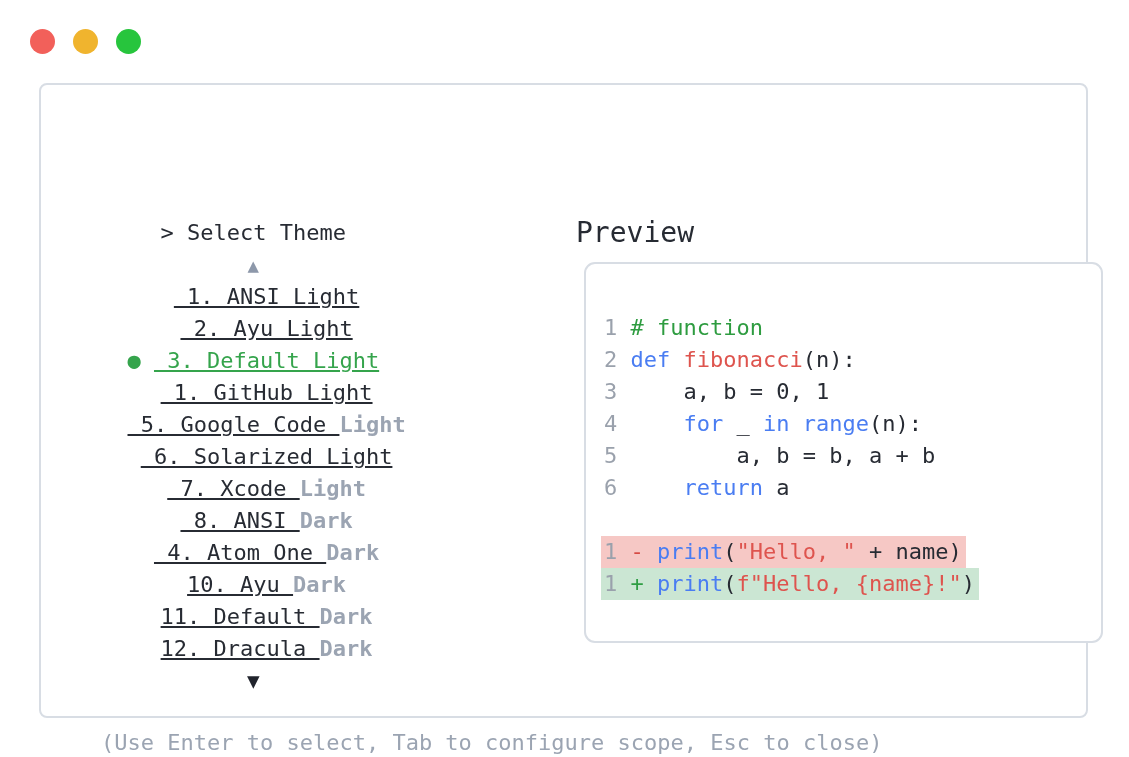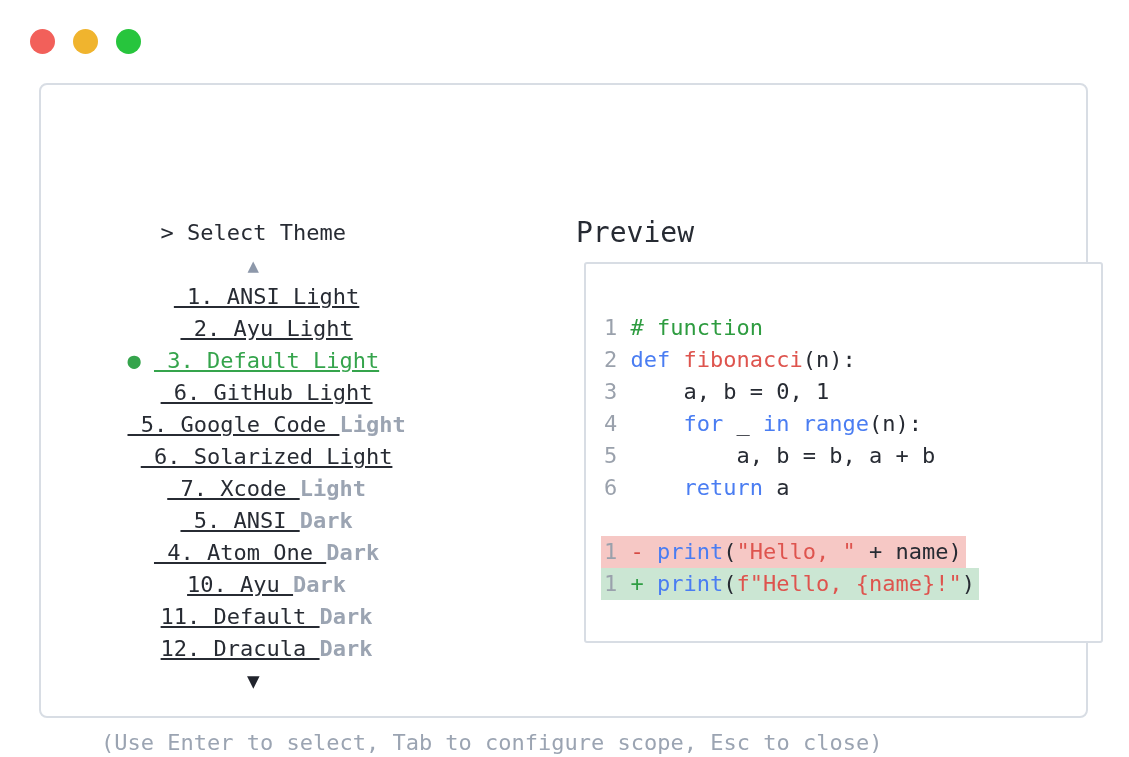--- a/index.html
+++ b/index.html
@@ -27,21 +27,21 @@
   .scroll-up{color:var(--arrow-up);font-size:19px;}
   .scroll-down{color:var(--arrow-down);font-size:21px;}
   .item .marker{color:var(--green-sel);}
   .item .main{color:var(--text-dark);text-decoration:underline;}
   .item.selected .main{color:var(--green-sel);}
   .item .suffix{color:var(--dim);font-weight:bold;}
 
   .preview-label{position:absolute;left:535px;top:132px;height:32px;line-height:32px;
                  font-size:28px;color:var(--text-dark);}
   .preview-box{position:absolute;left:543px;top:177px;width:519px;height:381px;
-               box-sizing:border-box;border:2px solid var(--border);border-radius:3px;background:#fff;}
+               box-sizing:border-box;border:2px solid var(--border);border-radius:11px;background:#fff;}
   .code{position:absolute;left:18px;top:48px;font-size:22px;white-space:pre;}
   .code .cl{height:32px;line-height:32px;}
   .tok-ln{color:var(--ln);}
   .tok-pl{color:var(--text-dark);}
   .tok-kw{color:var(--kw);}
   .tok-st,.tok-fn{color:var(--red);}
   .tok-cm{color:var(--cm);}
   .tok-dm{color:var(--dm);}
   .tok-dp{color:var(--dp);}
   .hl{display:inline-block;padding:0 4px 0 3px;margin-left:-3px;}
@@ -64,25 +64,25 @@
 
   <div class="panel">
 
     <div class="left-block">
       <div class="row prompt">&gt; Select Theme</div>
       <div class="row scroll-up">▲</div>
       <div id="theme-list">
           <div class="row item"><span class="marker">  </span><span class="main"> 1. ANSI Light</span></div>
           <div class="row item"><span class="marker">  </span><span class="main"> 2. Ayu Light</span></div>
           <div class="row item selected"><span class="marker">● </span><span class="main"> 3. Default Light</span></div>
-          <div class="row item"><span class="marker">  </span><span class="main"> 6. GitHub Light</span></div>
+          <div class="row item"><span class="marker">  </span><span class="main"> 1. GitHub Light</span></div>
           <div class="row item"><span class="marker">  </span><span class="main"> 5. Google Code </span><span class="suffix">Light</span></div>
           <div class="row item"><span class="marker">  </span><span class="main"> 6. Solarized Light</span></div>
           <div class="row item"><span class="marker">  </span><span class="main"> 7. Xcode </span><span class="suffix">Light</span></div>
-          <div class="row item"><span class="marker">  </span><span class="main"> 5. ANSI </span><span class="suffix">Dark</span></div>
+          <div class="row item"><span class="marker">  </span><span class="main"> 8. ANSI </span><span class="suffix">Dark</span></div>
           <div class="row item"><span class="marker">  </span><span class="main"> 4. Atom One </span><span class="suffix">Dark</span></div>
           <div class="row item"><span class="marker">  </span><span class="main">10. Ayu </span><span class="suffix">Dark</span></div>
           <div class="row item"><span class="marker">  </span><span class="main">11. Default </span><span class="suffix">Dark</span></div>
           <div class="row item"><span class="marker">  </span><span class="main">12. Dracula </span><span class="suffix">Dark</span></div>
         </div>
       <div class="row scroll-down">▼</div>
     </div>
 
     <div class="preview-label">Preview</div>
 

